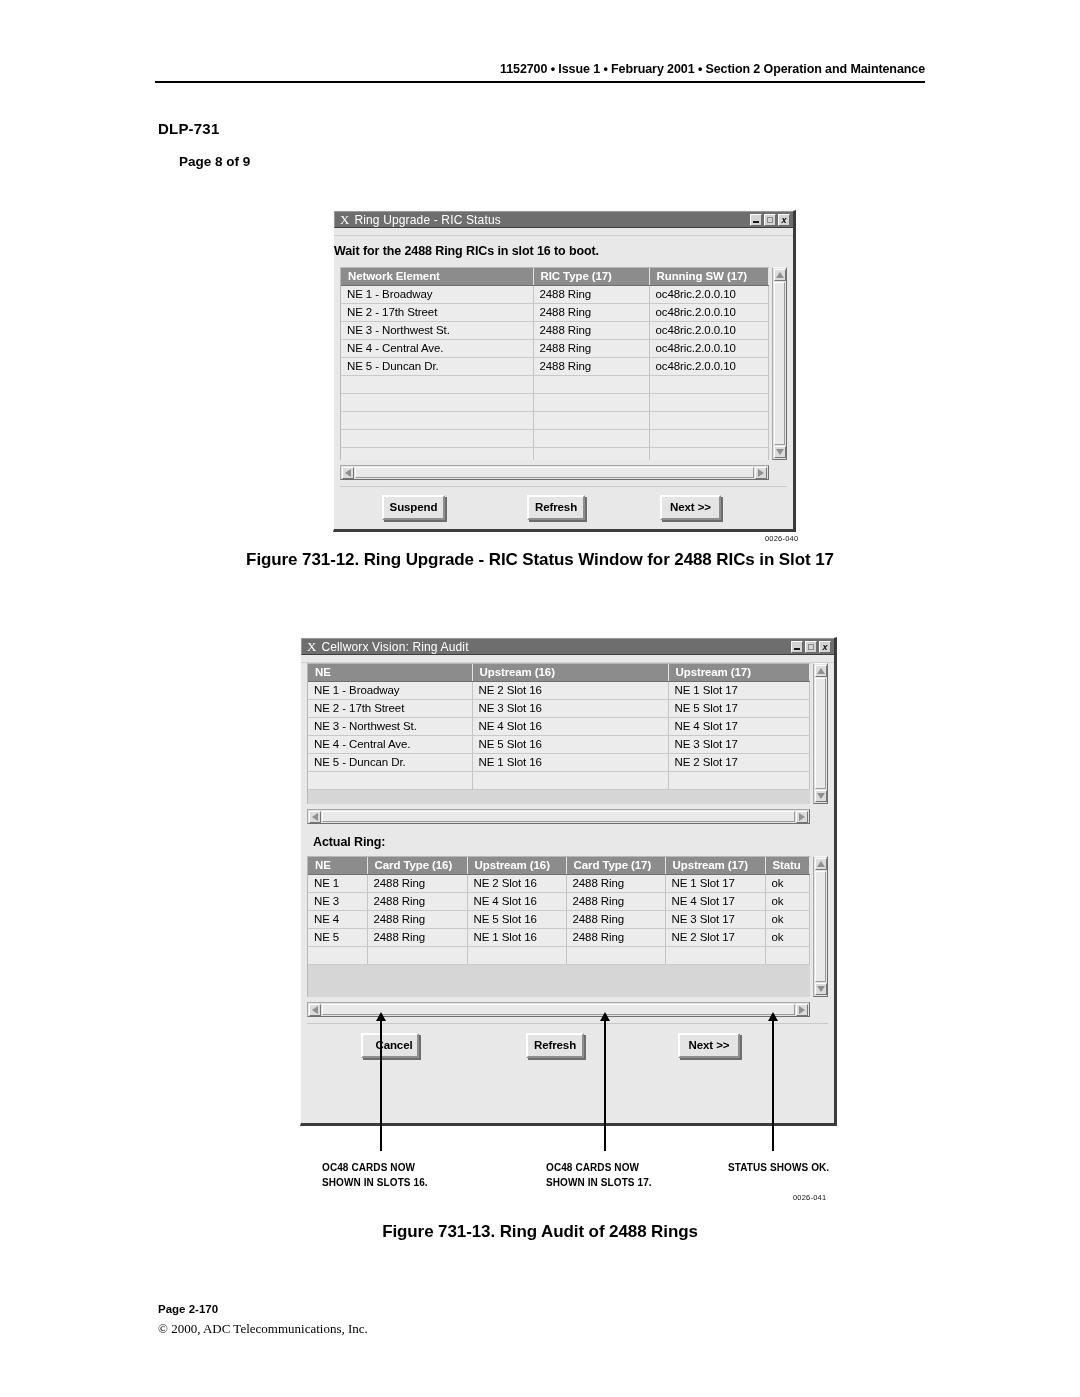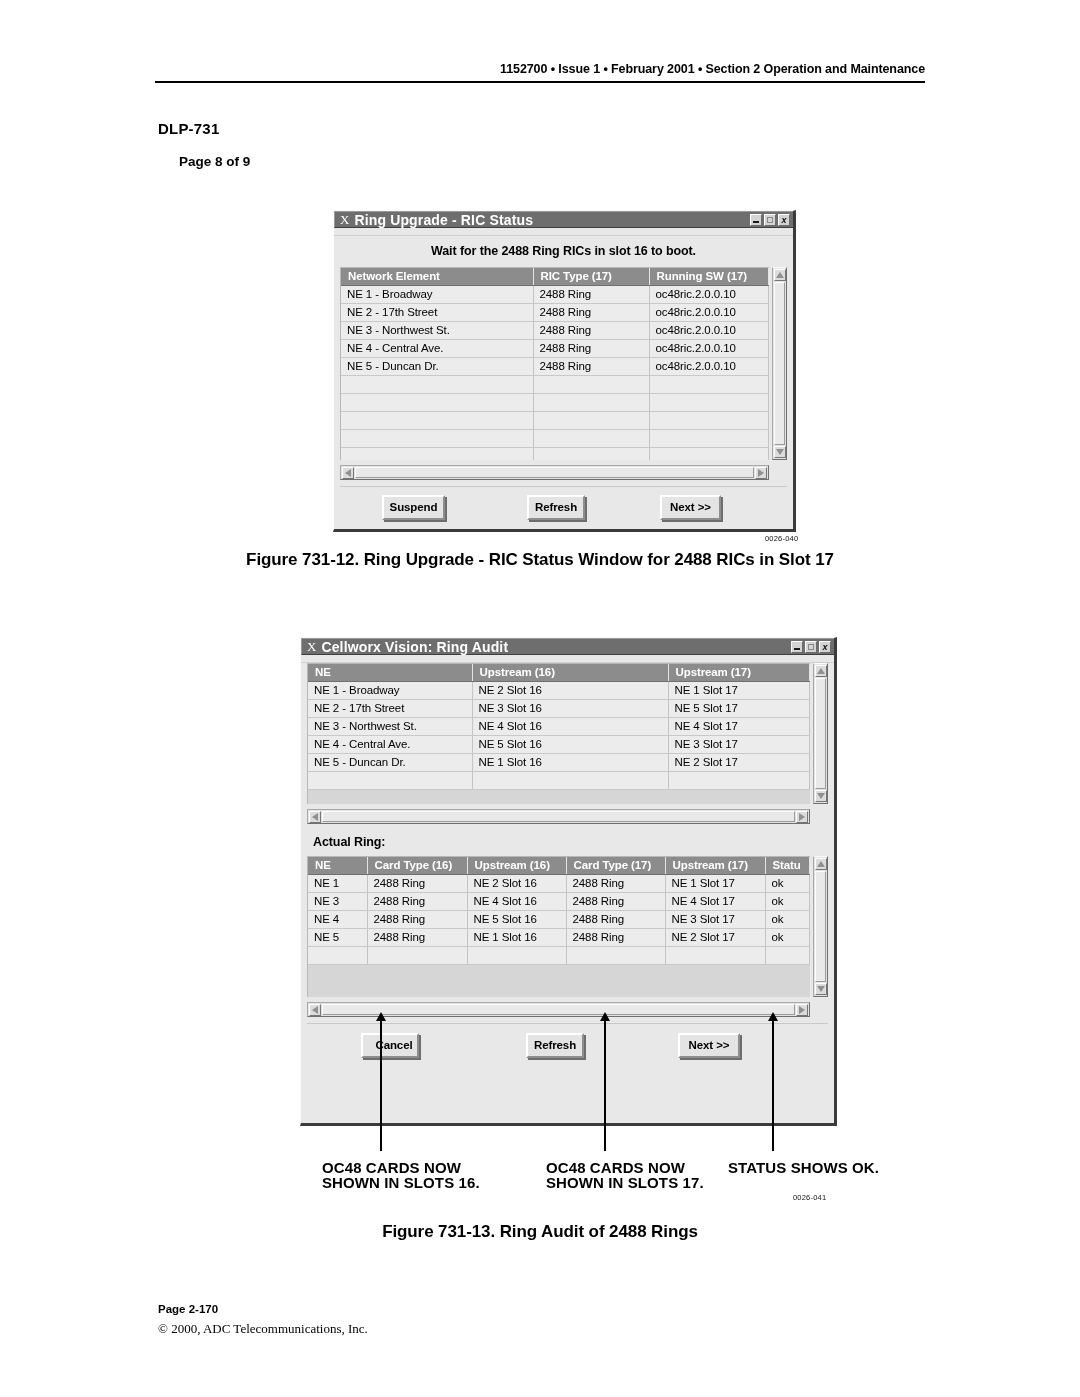--- a/index.html
+++ b/index.html
@@ -78,22 +78,22 @@
   .title-x {
     color: #ffffff;
     font-family: "Liberation Serif", serif;
     font-size: 13px;
     font-weight: normal;
     line-height: 1;
     padding: 0 5px 1px 1px;
   }
   .title-text {
     color: #ffffff;
-    font-size: 14px;
-    font-weight: bold;
+    font-size: 12px;
+    font-weight: normal;
     letter-spacing: 0.15px;
     white-space: nowrap;
   }
   .win-controls {
     position: absolute;
     right: 3px;
     top: 2px;
     display: flex;
     gap: 2px;
   }
@@ -278,21 +278,21 @@
     font-size: 11.5px;
     font-weight: bold;
     text-align: center;
     padding: 4px 0 5px 0;
     box-sizing: border-box;
     position: absolute;
     letter-spacing: -0.1px;
   }
 
   .notice {
-    text-align: center;
+    text-align: left;
     font-size: 12.5px;
     font-weight: bold;
     letter-spacing: -0.1px;
   }
   .section-label {
     font-size: 13px;
     letter-spacing: -0.1px;
   }
   .section-label.bold { font-weight: bold; font-size: 12.5px; }
 
@@ -322,21 +322,21 @@
   .callout-arrow {
     position: absolute;
     width: 0;
     height: 0;
     border-left: 5px solid transparent;
     border-right: 5px solid transparent;
     border-bottom: 9px solid #000;
   }
   .callout-text {
     position: absolute;
-    font-size: 15px;
+    font-size: 10px;
     font-weight: bold;
     line-height: 15px;
     letter-spacing: 0.1px;
   }
 
   
   .footer-page {
     position: absolute;
     left: 158px;
     top: 1303px;

